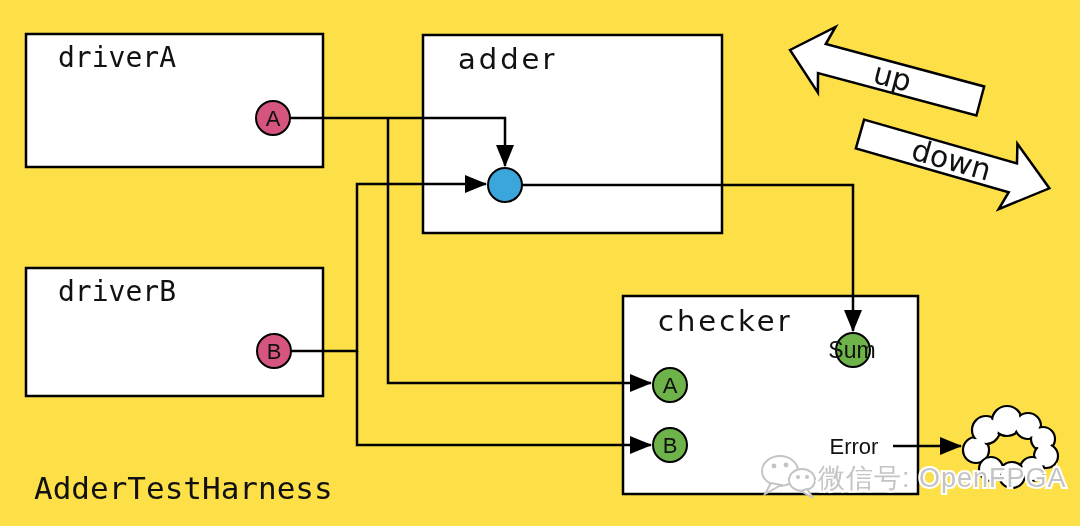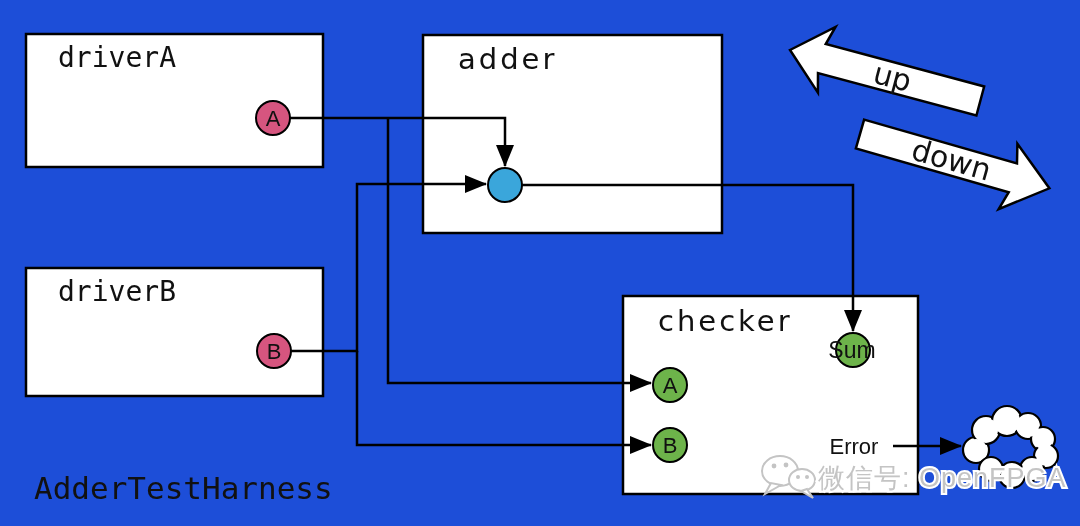--- a/index.html
+++ b/index.html
@@ -1,16 +1,16 @@
 <!DOCTYPE html>
 <html><head>
 <meta charset="utf-8">
 <style>
   html,body{margin:0;padding:0;background:#ffffff;}
-  .stage{position:relative;width:1080px;height:526px;background:#1d4ed8;overflow:hidden;}
+  .stage{position:relative;width:1080px;height:526px;background:#fde047;overflow:hidden;}
   svg{display:block;}
   text{fill:#111;}
   .lbl-mono{font-family:"DejaVu Sans Mono","Liberation Mono",monospace;font-size:28px;}
   .lbl-harness{font-family:"DejaVu Sans Mono","Liberation Mono",monospace;font-size:31px;}
   .lbl-box{font-family:"DejaVu Sans","Liberation Sans",sans-serif;font-size:29px;letter-spacing:3px;}
   .lbl-port{font-family:"Liberation Sans","DejaVu Sans",sans-serif;font-size:22px;text-anchor:middle;}
   .lbl-sum{font-family:"Liberation Sans","DejaVu Sans",sans-serif;font-size:23px;text-anchor:middle;}
   .lbl-err{font-family:"Liberation Sans","DejaVu Sans",sans-serif;font-size:22px;text-anchor:middle;}
   .lbl-flow{font-family:"DejaVu Sans","Liberation Sans",sans-serif;font-size:30px;text-anchor:middle;}
   .wire{fill:none;stroke:#000;stroke-width:2.5;}

